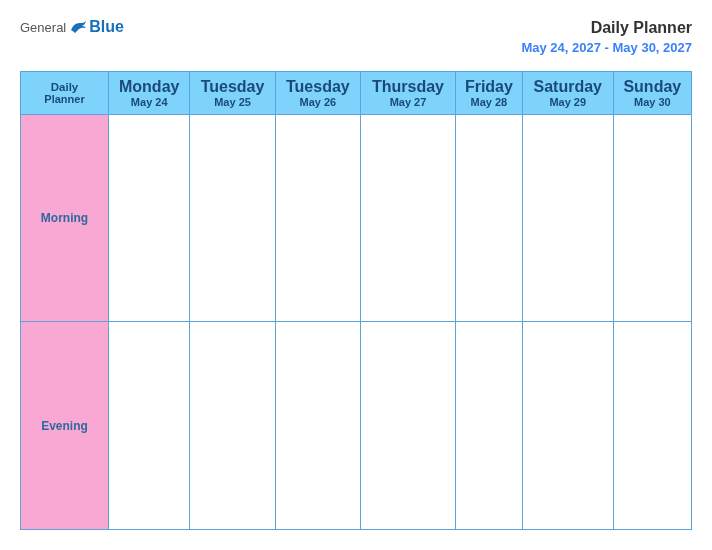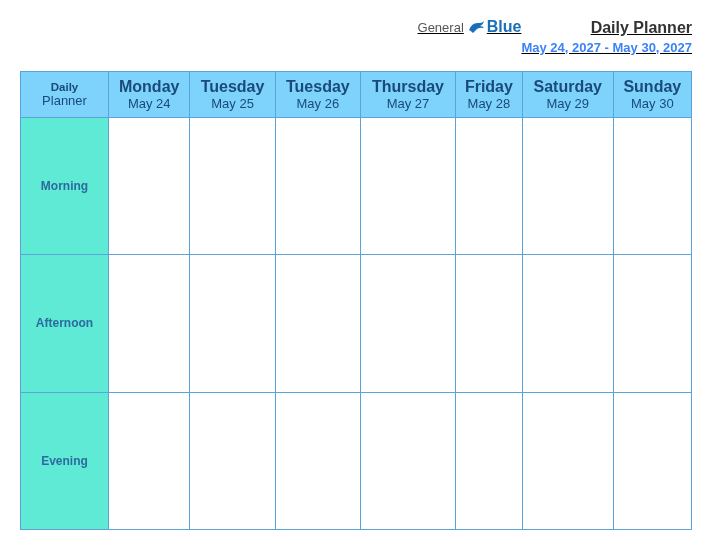--- a/index.html
+++ b/index.html
@@ -8,24 +8,23 @@
       font-family: Arial, Helvetica, sans-serif;
       width: 712px;
       height: 550px;
       display: flex;
       flex-direction: column;
       padding: 18px 20px 20px 20px;
     }
 
     .header {
       display: flex;
-      justify-content: flex-end;
+      justify-content: space-between;
       align-items: flex-start;
       margin-bottom: 14px;
-      text-decoration: underline;
     }
 
     .logo-area {
       display: flex;
       flex-direction: column;
       align-items: flex-start;
     }
 
     .logo-text {
       display: flex;
@@ -88,32 +87,32 @@
     }
 
     .header-row th .day-name {
       font-weight: 700;
       color: #1a4a7a;
       font-size: 16px;
       display: block;
     }
 
     .header-row th .day-date {
-      font-weight: 400;
+      font-weight: 700;
       color: #1a4a7a;
-      font-size: 13px;
+      font-size: 11px;
       display: block;
     }
 
     .header-row th.planner-header .day-name {
       font-size: 11.5px;
     }
 
     .time-cell {
-      background-color: #5eead4;
+      background-color: #f9a8d4;
       text-align: center;
       vertical-align: middle;
       font-size: 12px;
       font-weight: 600;
       color: #2d6a9f;
       width: 88px;
       padding: 8px 4px;
     }
 
     .content-cell {
@@ -187,30 +186,20 @@
       <td class="time-cell">Morning</td>
       <td class="content-cell"></td>
       <td class="content-cell"></td>
       <td class="content-cell"></td>
       <td class="content-cell"></td>
       <td class="content-cell"></td>
       <td class="content-cell"></td>
       <td class="content-cell"></td>
     </tr>
     <tr class="body-row">
-      <td class="time-cell">Afternoon</td>
-      <td class="content-cell"></td>
-      <td class="content-cell"></td>
-      <td class="content-cell"></td>
-      <td class="content-cell"></td>
-      <td class="content-cell"></td>
-      <td class="content-cell"></td>
-      <td class="content-cell"></td>
-    </tr>
-    <tr class="body-row">
       <td class="time-cell">Evening</td>
       <td class="content-cell"></td>
       <td class="content-cell"></td>
       <td class="content-cell"></td>
       <td class="content-cell"></td>
       <td class="content-cell"></td>
       <td class="content-cell"></td>
       <td class="content-cell"></td>
     </tr>
   </tbody>

